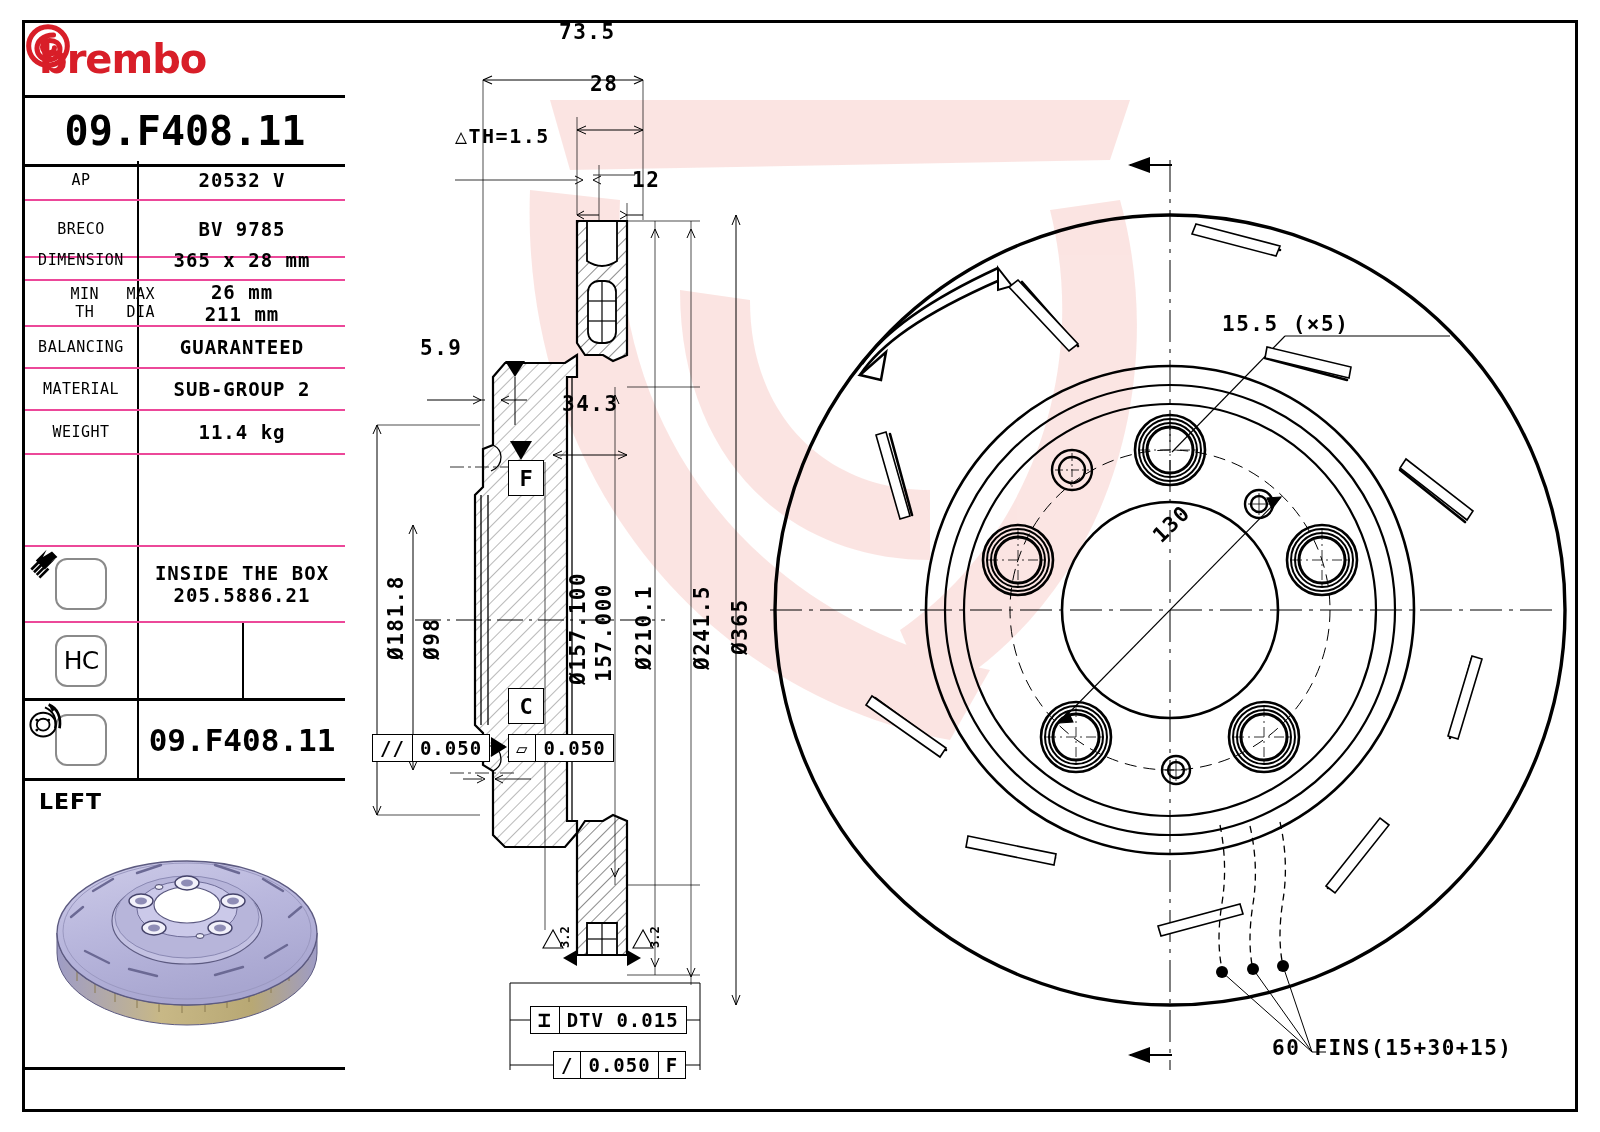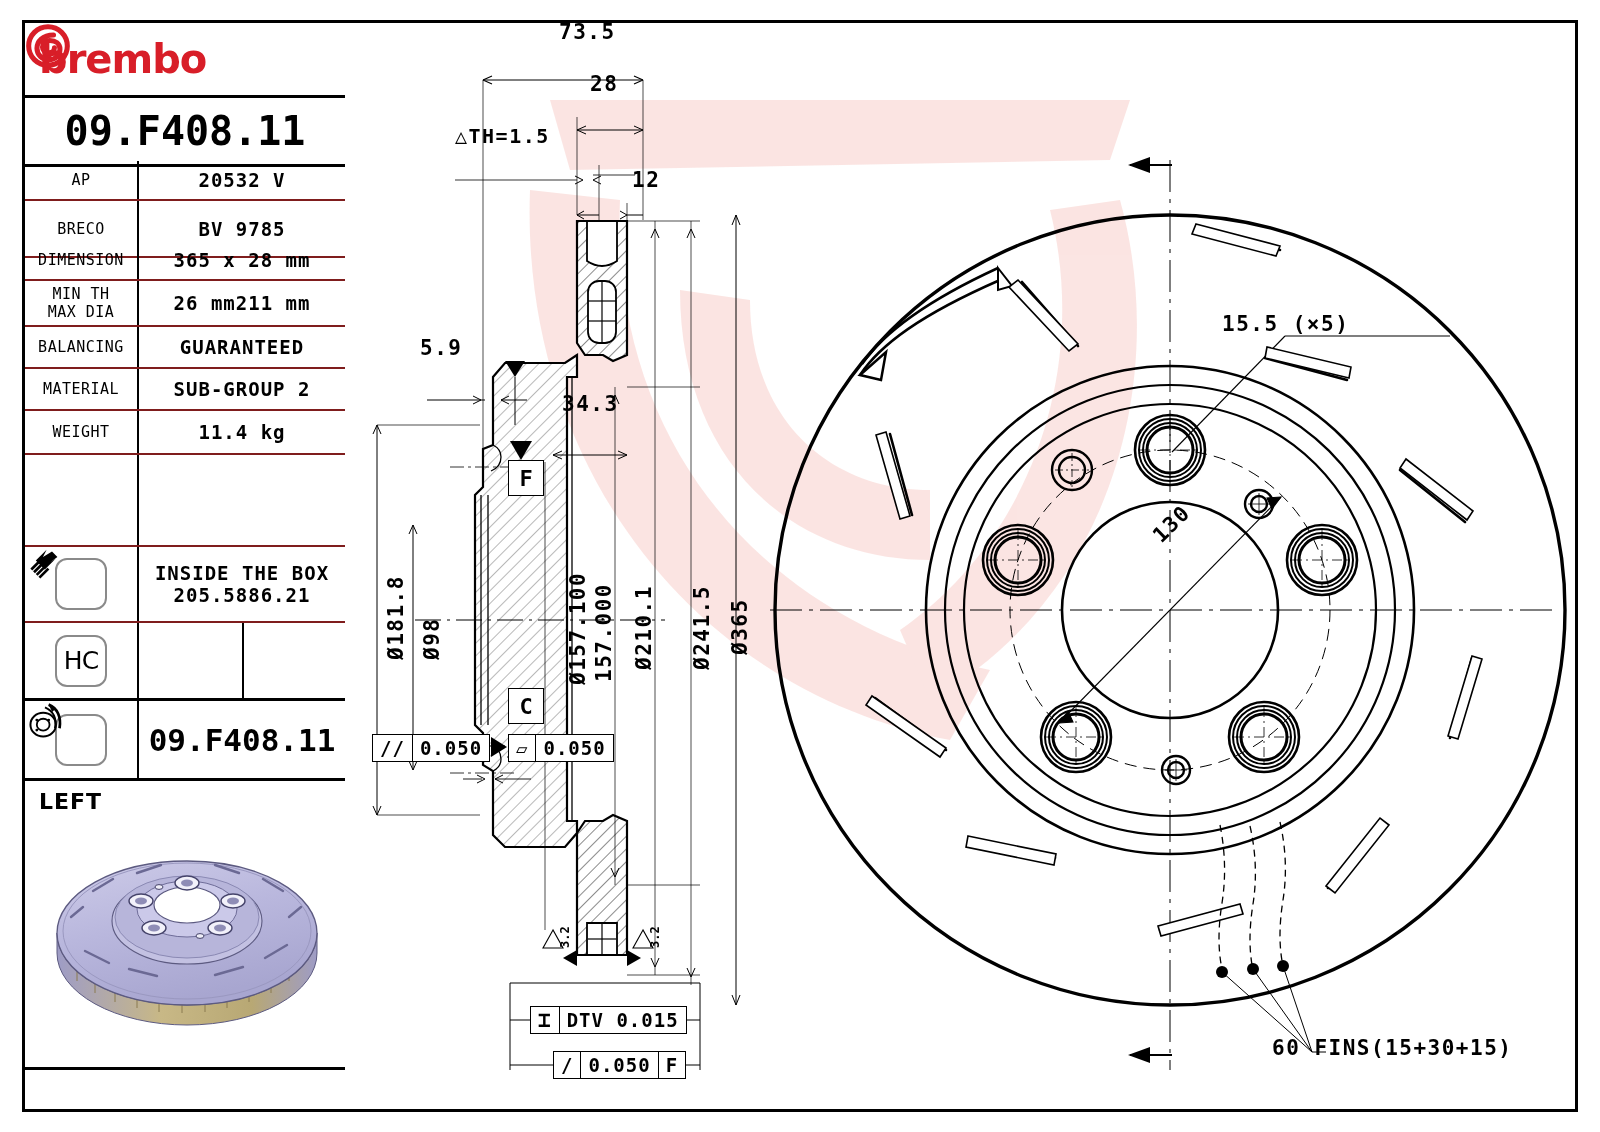--- a/index.html
+++ b/index.html
@@ -7,21 +7,21 @@
   #page{position:relative;width:1600px;height:1132px;background:#fff;overflow:hidden;}
 
   
   .frame{position:absolute;left:22px;top:20px;width:1556px;height:1092px;border:3px solid #000;box-sizing:border-box;}
 
   
   .watermark{position:absolute;left:430px;top:40px;width:780px;height:830px;opacity:.30;pointer-events:none;}
 
   
   .spec{position:absolute;left:25px;top:23px;width:320px;height:1047px;box-sizing:border-box;}
-  .srow{position:absolute;left:0;box-sizing:border-box;border-bottom:2px solid #7f1d1d;width:320px;}
+  .srow{position:absolute;left:0;box-sizing:border-box;border-bottom:2px solid #ec4899;width:320px;}
   .cell-l,.cell-r{position:absolute;top:0;height:100%;display:flex;align-items:center;justify-content:center;text-align:center;box-sizing:border-box;}
   .cell-l{left:0;width:112px;}
   .cell-r{left:112px;width:208px;border-left:2px solid #000;}
   .lbl{font-size:15px;letter-spacing:.5px;}
   .val{font-size:19px;font-weight:bold;letter-spacing:1px;}
   .logo-row{height:72px;border-bottom:3px solid #000;display:flex;align-items:center;padding-left:14px;}
   .code-row{height:66px;border-bottom:3px solid #000;display:flex;align-items:center;justify-content:center;}
   .code-txt{font-size:40px;font-weight:bold;letter-spacing:0px;}
 
   .logo-wrap{display:flex;align-items:center;gap:10px;}
@@ -84,25 +84,25 @@
       <div class="cell-l lbl">BRECO</div>
       <div class="cell-r val">BV 9785</div>
     </div>
 
     <div class="srow" style="top:218px;height:40px;">
       <div class="cell-l lbl">DIMENSION</div>
       <div class="cell-r val">365 x 28 mm</div>
     </div>
 
     <div class="srow" style="top:258px;height:46px;">
-      <div class="cell-l" style="flex-direction:column;">
+      <div class="cell-l" style="margin-left:34px;">
         <span class="lbl">MIN TH</span>
         <span class="lbl">MAX DIA</span>
       </div>
-      <div class="cell-r" style="flex-direction:row;">
+      <div class="cell-r" style="flex-direction:column;">
         <span class="val">26  mm</span>
         <span class="val">211  mm</span>
       </div>
     </div>
 
     <div class="srow" style="top:304px;height:42px;">
       <div class="cell-l lbl">BALANCING</div>
       <div class="cell-r val">GUARANTEED</div>
     </div>
 

